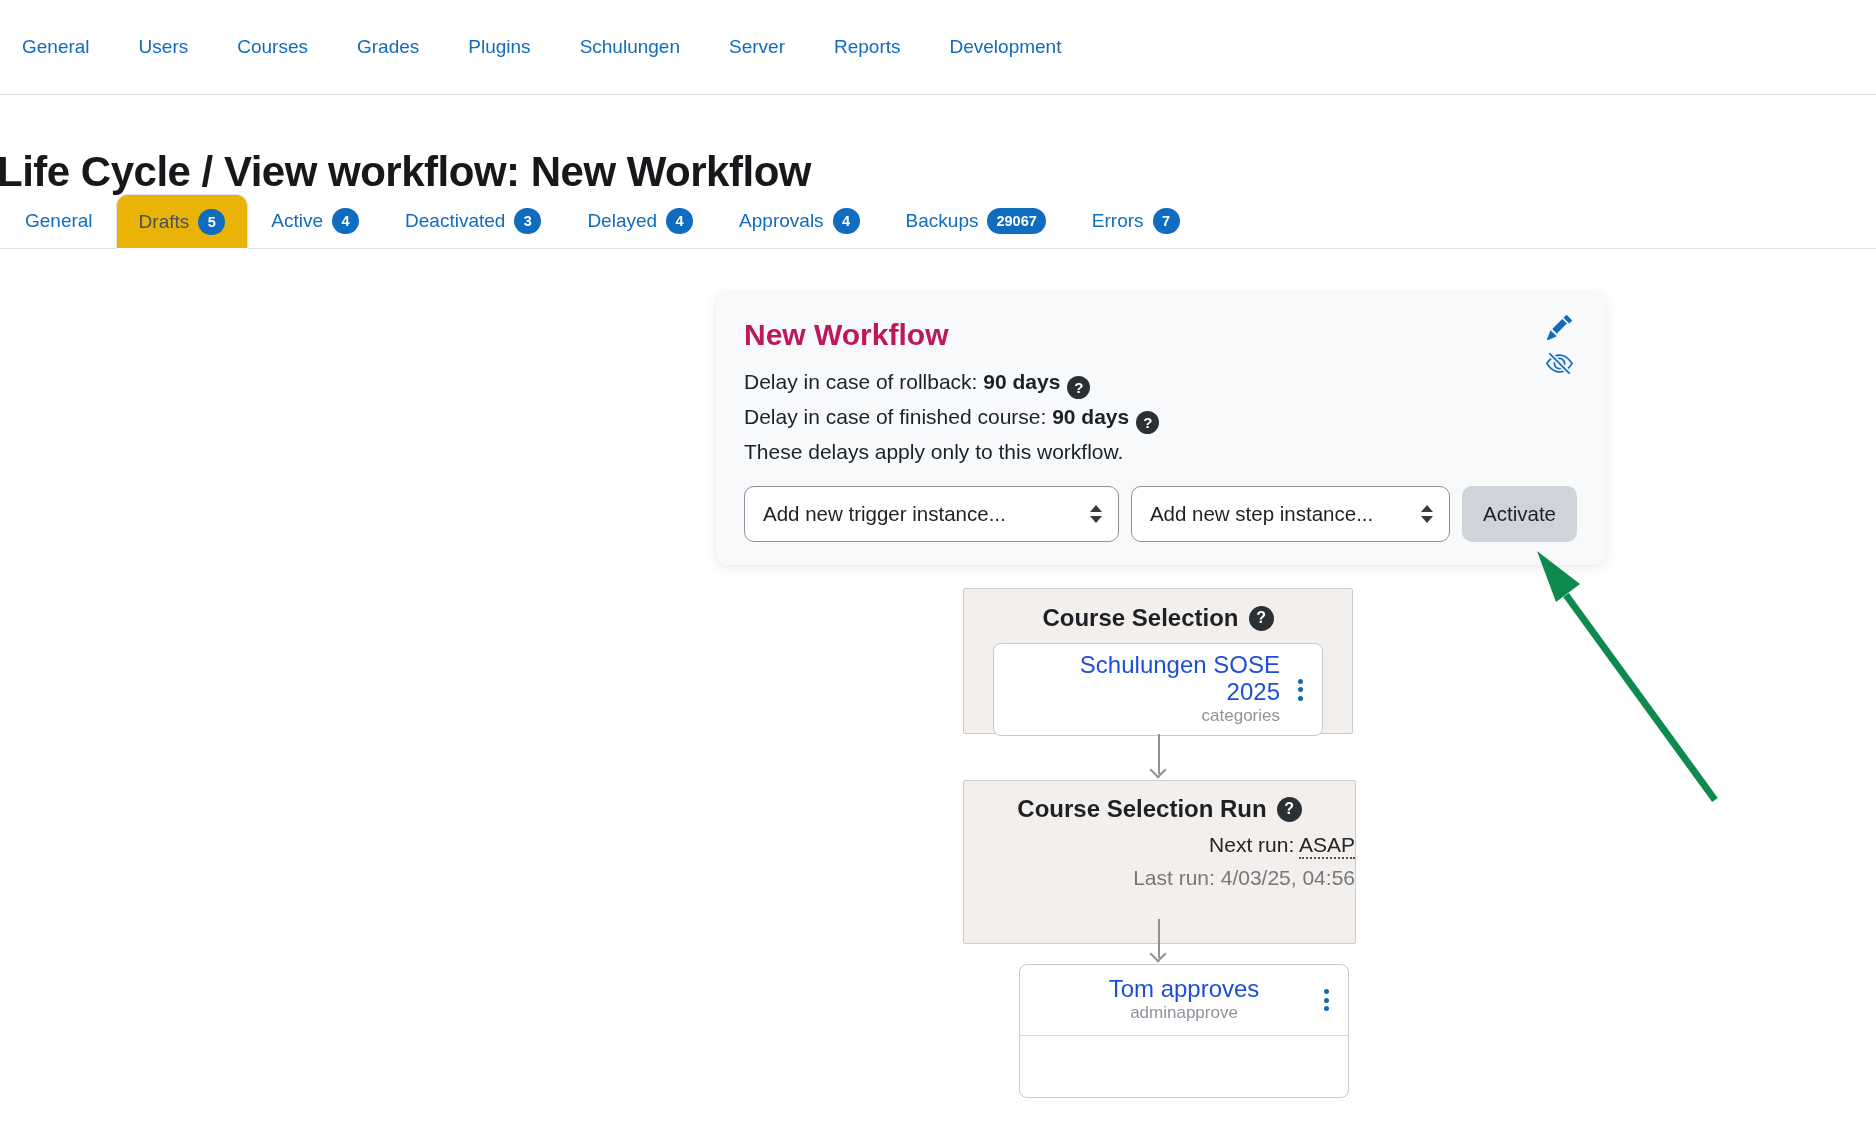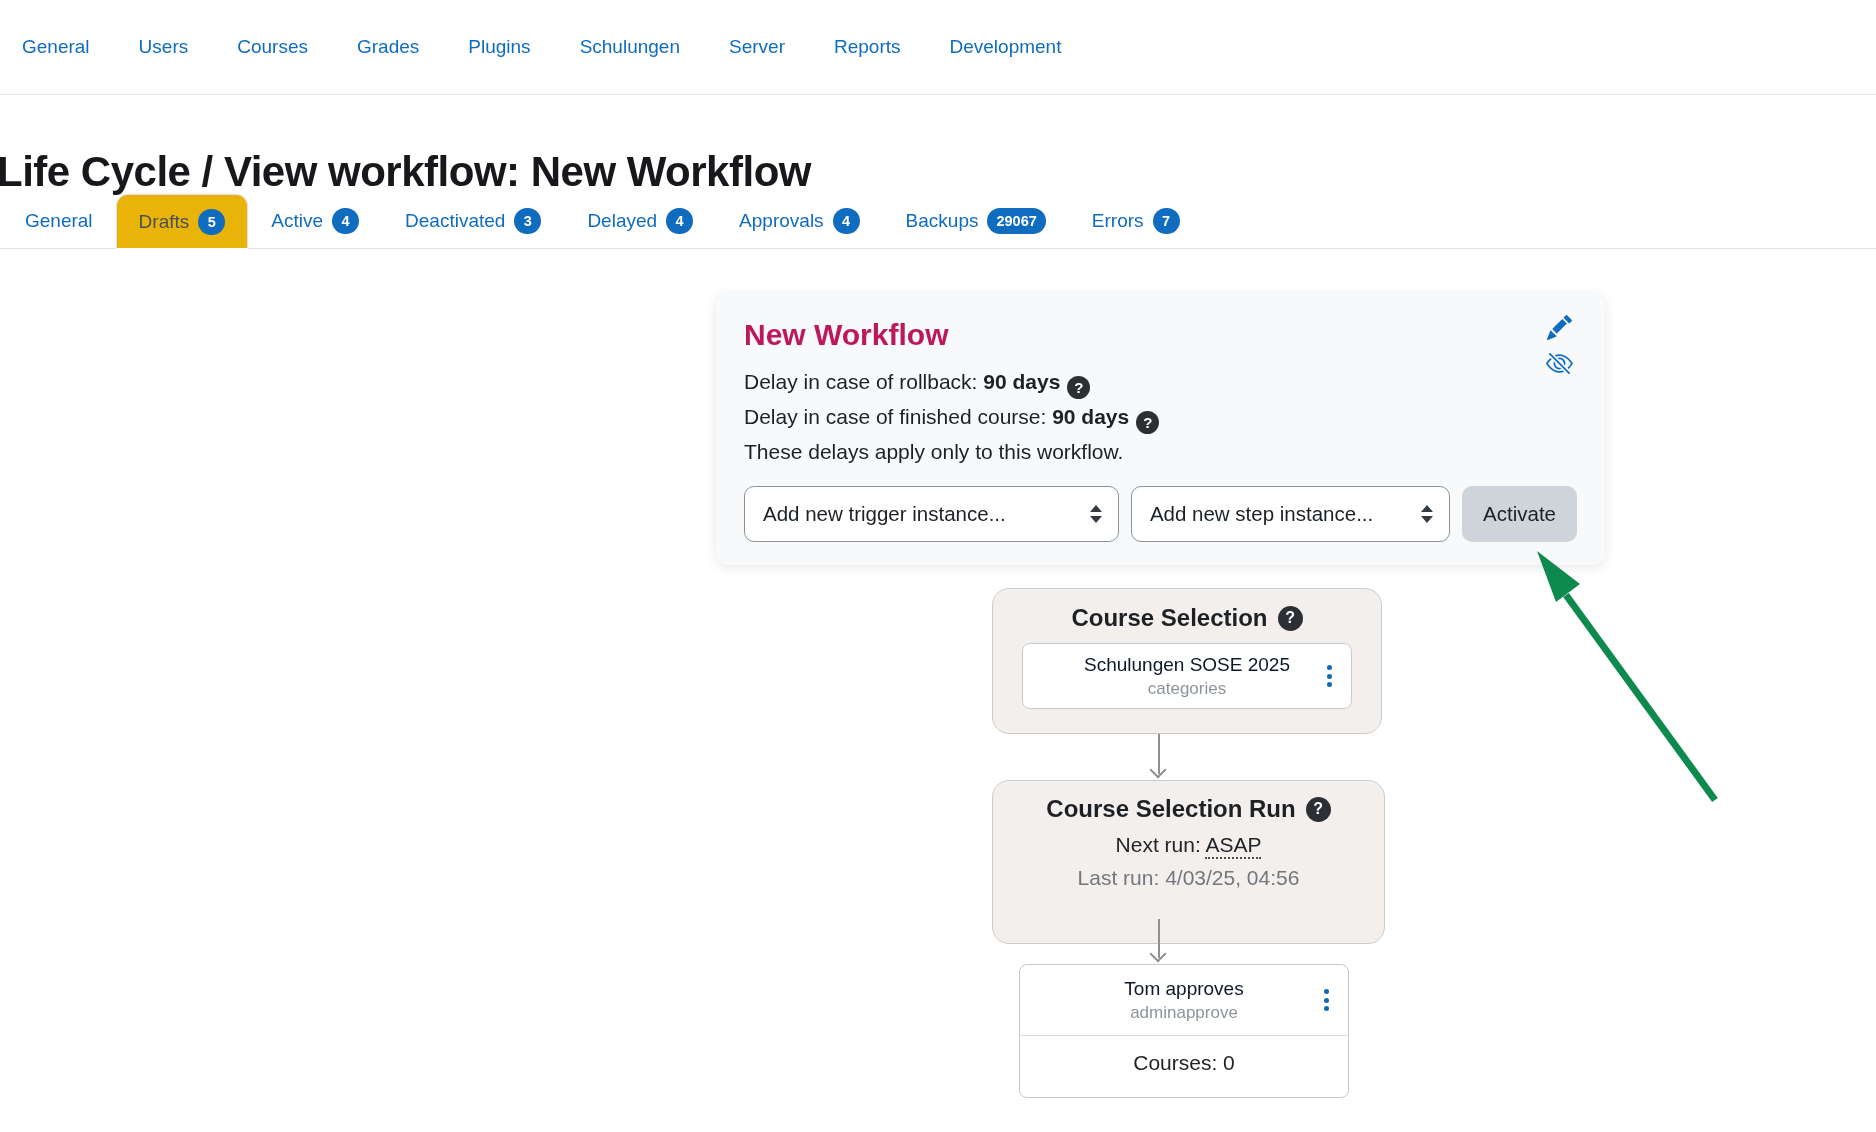--- a/index.html
+++ b/index.html
@@ -47,29 +47,29 @@
   .updown .down { width:0; height:0; border-left:6px solid transparent; border-right:6px solid transparent;
                   border-top:7px solid #343a40; }
   .btn-activate { height:56px; padding:0 21px; background:#ced4da; border:none; border-radius:10px;
                   font-size:20.5px; color:#1d2125; font-family:inherit; cursor:pointer; }
   .card-icons { position:absolute; top:20px; right:32px; display:flex; flex-direction:column;
                 align-items:center; gap:8px; }
   .icon-btn { width:28px; height:28px; display:flex; align-items:center; justify-content:center;
               color:#0f6cbf; cursor:pointer; }
 
   
-  .flowbox { position:absolute; background:#f3efec; border:1px solid #cbcbcb; border-radius:17px;
-             box-sizing:border-box; text-align:center;margin-left:29px; }
+  .flowbox { position:absolute; background:#f3efec; border:1px solid #cbcbcb; border-radius:2px;
+             box-sizing:border-box; text-align:right; }
   .flowbox .ftitle { font-size:24px; font-weight:700; color:#1d2125; display:flex; justify-content:center;
                      align-items:center; gap:10px; }
   .flowbox .ftitle .qicon { width:25px; height:25px; font-size:16px; margin-left:0; }
   .box-trigger { left:963px; top:588px; width:390px; height:146px; padding-top:15px; }
   .innerbox { margin:11px auto 0; width:330px; background:#fff; border:1px solid #c6cace; border-radius:8px;
               position:relative; padding:7px 42px 9px; box-sizing:border-box; }
-  .iname { font-size:19px; line-height:27px; color:#0f172a; }
+  .iname { font-size:24px; line-height:27px; color:#1d4ed8; }
   .isub  { font-size:17px; line-height:21px; color:#8d949b; }
   .kebab { position:absolute; right:15px; top:50%; transform:translateY(-50%); display:flex;
            flex-direction:column; gap:3.5px; cursor:pointer; padding:4px; }
   .kebab i { width:5px; height:5px; border-radius:50%; background:#1268b3; display:block; }
 
   .connector { position:absolute; left:1158px; width:2px; background:#909090; }
   .connector.c1 { top:734px; height:40px; }
   .connector.c2 { top:919px; height:39px; }
   .connector::after { content:""; position:absolute; left:-6px; bottom:-2px; width:10px; height:10px;
                       border-right:2px solid #909090; border-bottom:2px solid #909090; transform:rotate(45deg); }
@@ -220,21 +220,20 @@
   <div class="stepbox">
     <div class="step-top">
       <div class="iname">Tom approves</div>
       <div class="isub">adminapprove</div>
       <span class="kebab">
           <i></i>
           <i></i>
           <i></i>
         </span>
     </div>
-    <div class="step-bottom">Courses: 0</div>
   </div>
 
   <svg class="annotation-arrow" width="1876" height="1132" viewBox="0 0 1876 1132">
     <line x1="1715" y1="800" x2="1566" y2="595" stroke-width="7" stroke="#0f8a4f"></line>
     <polygon points="1537,551 1556,602 1580,584" fill="#0f8a4f"></polygon>
   </svg>
 
 </div>
 
 </body></html>

